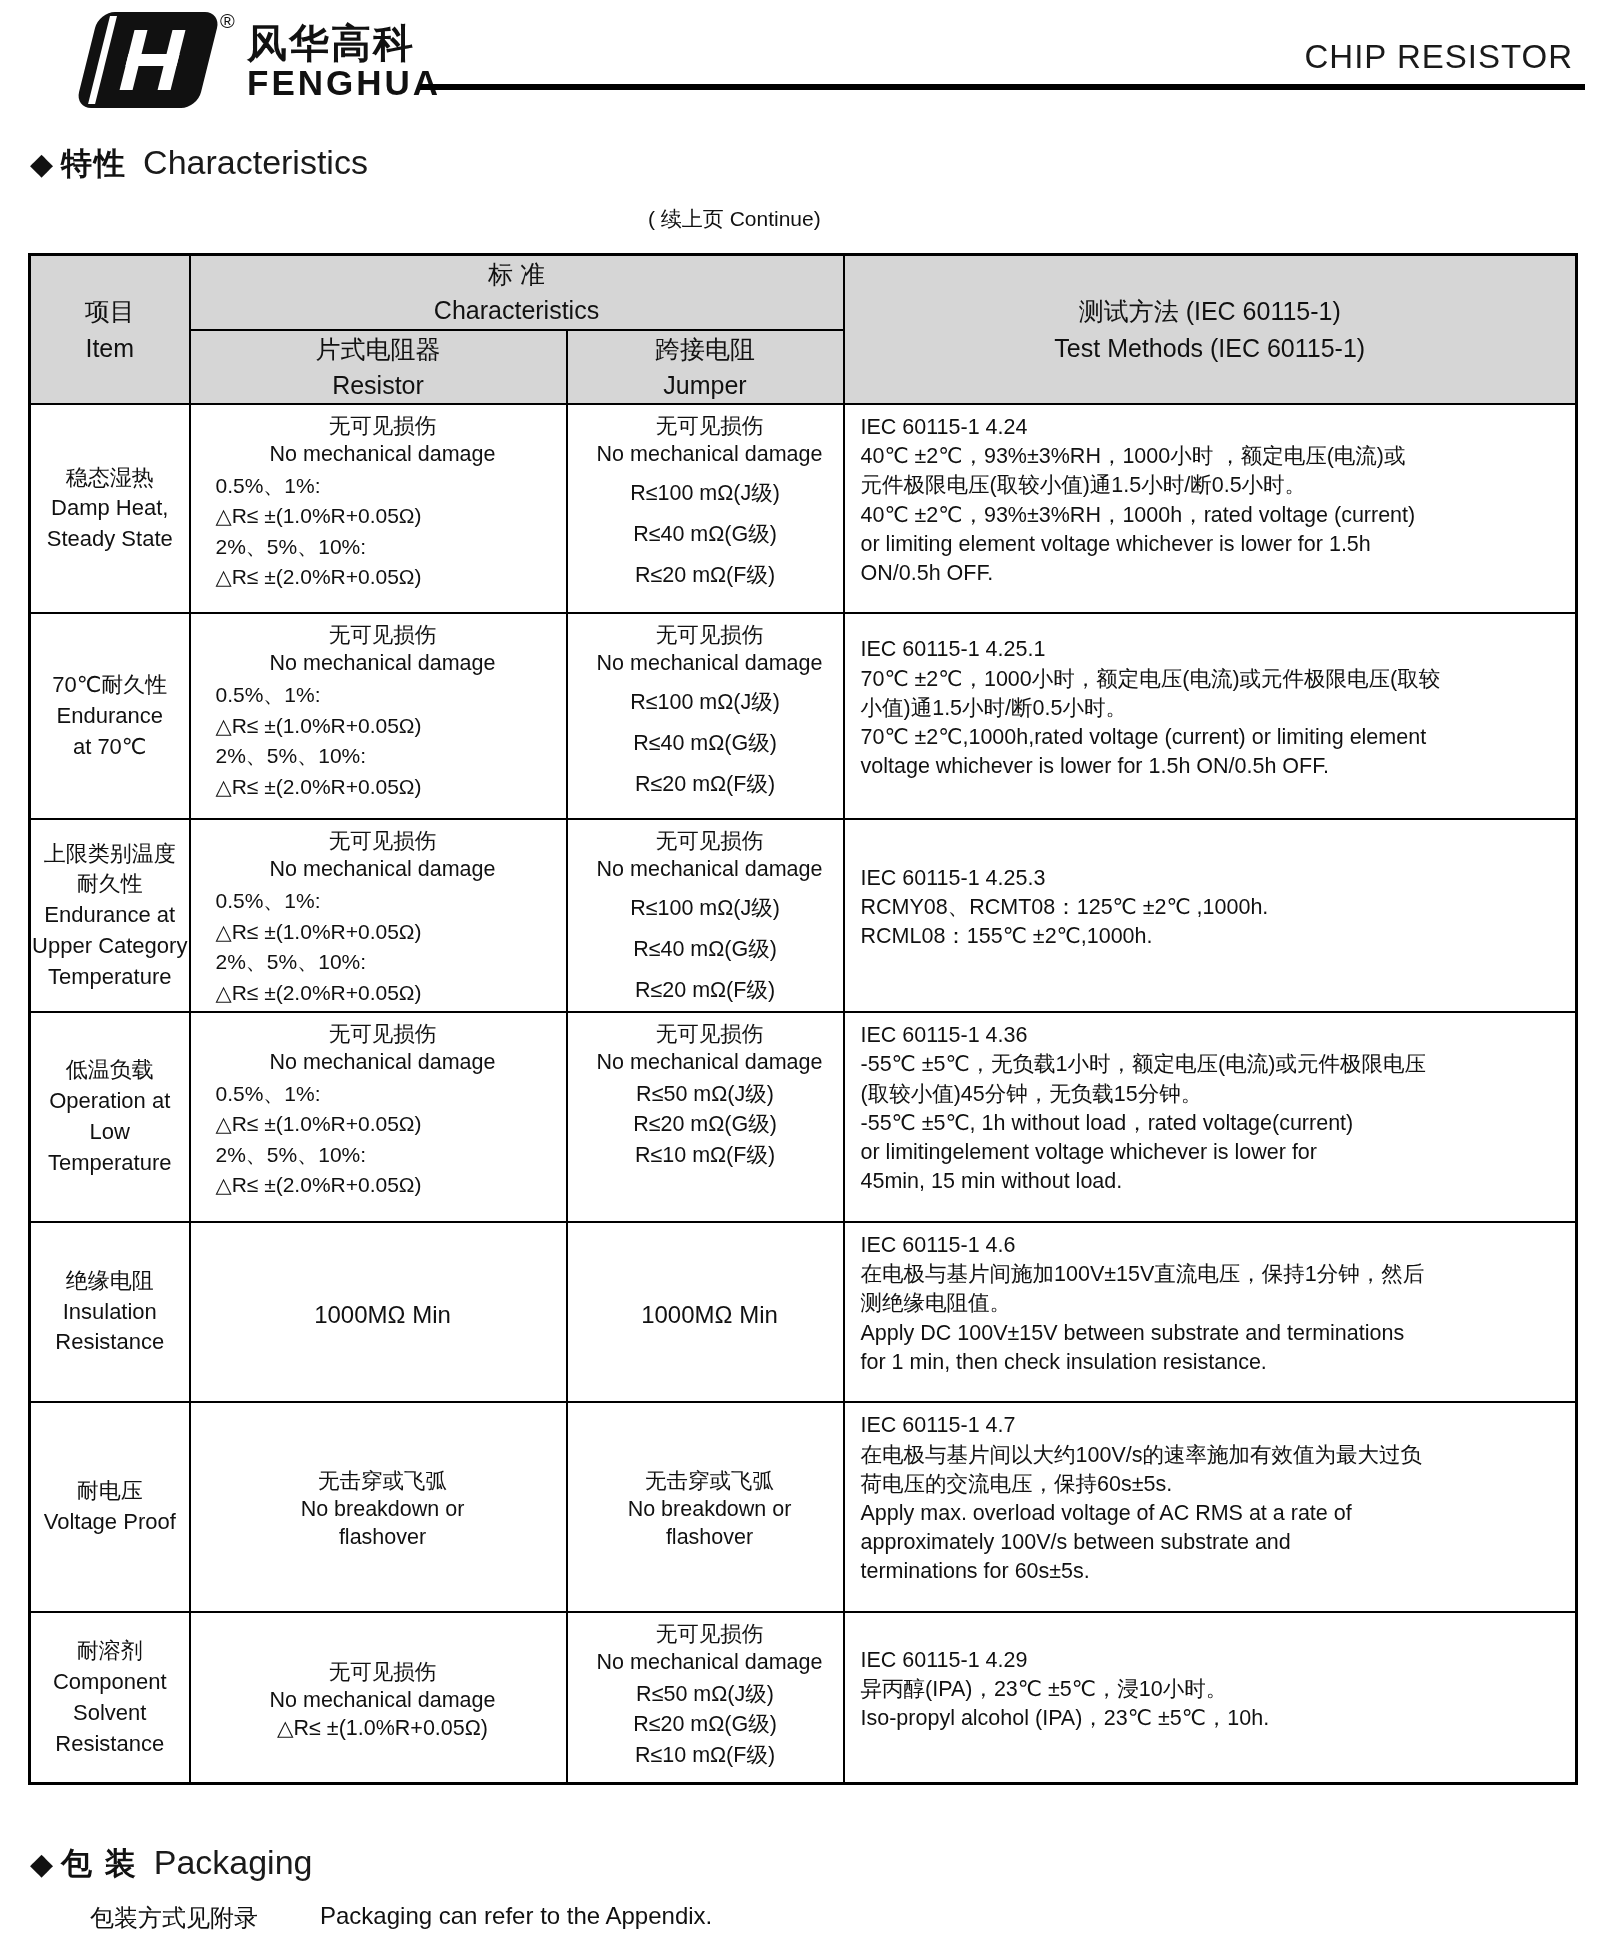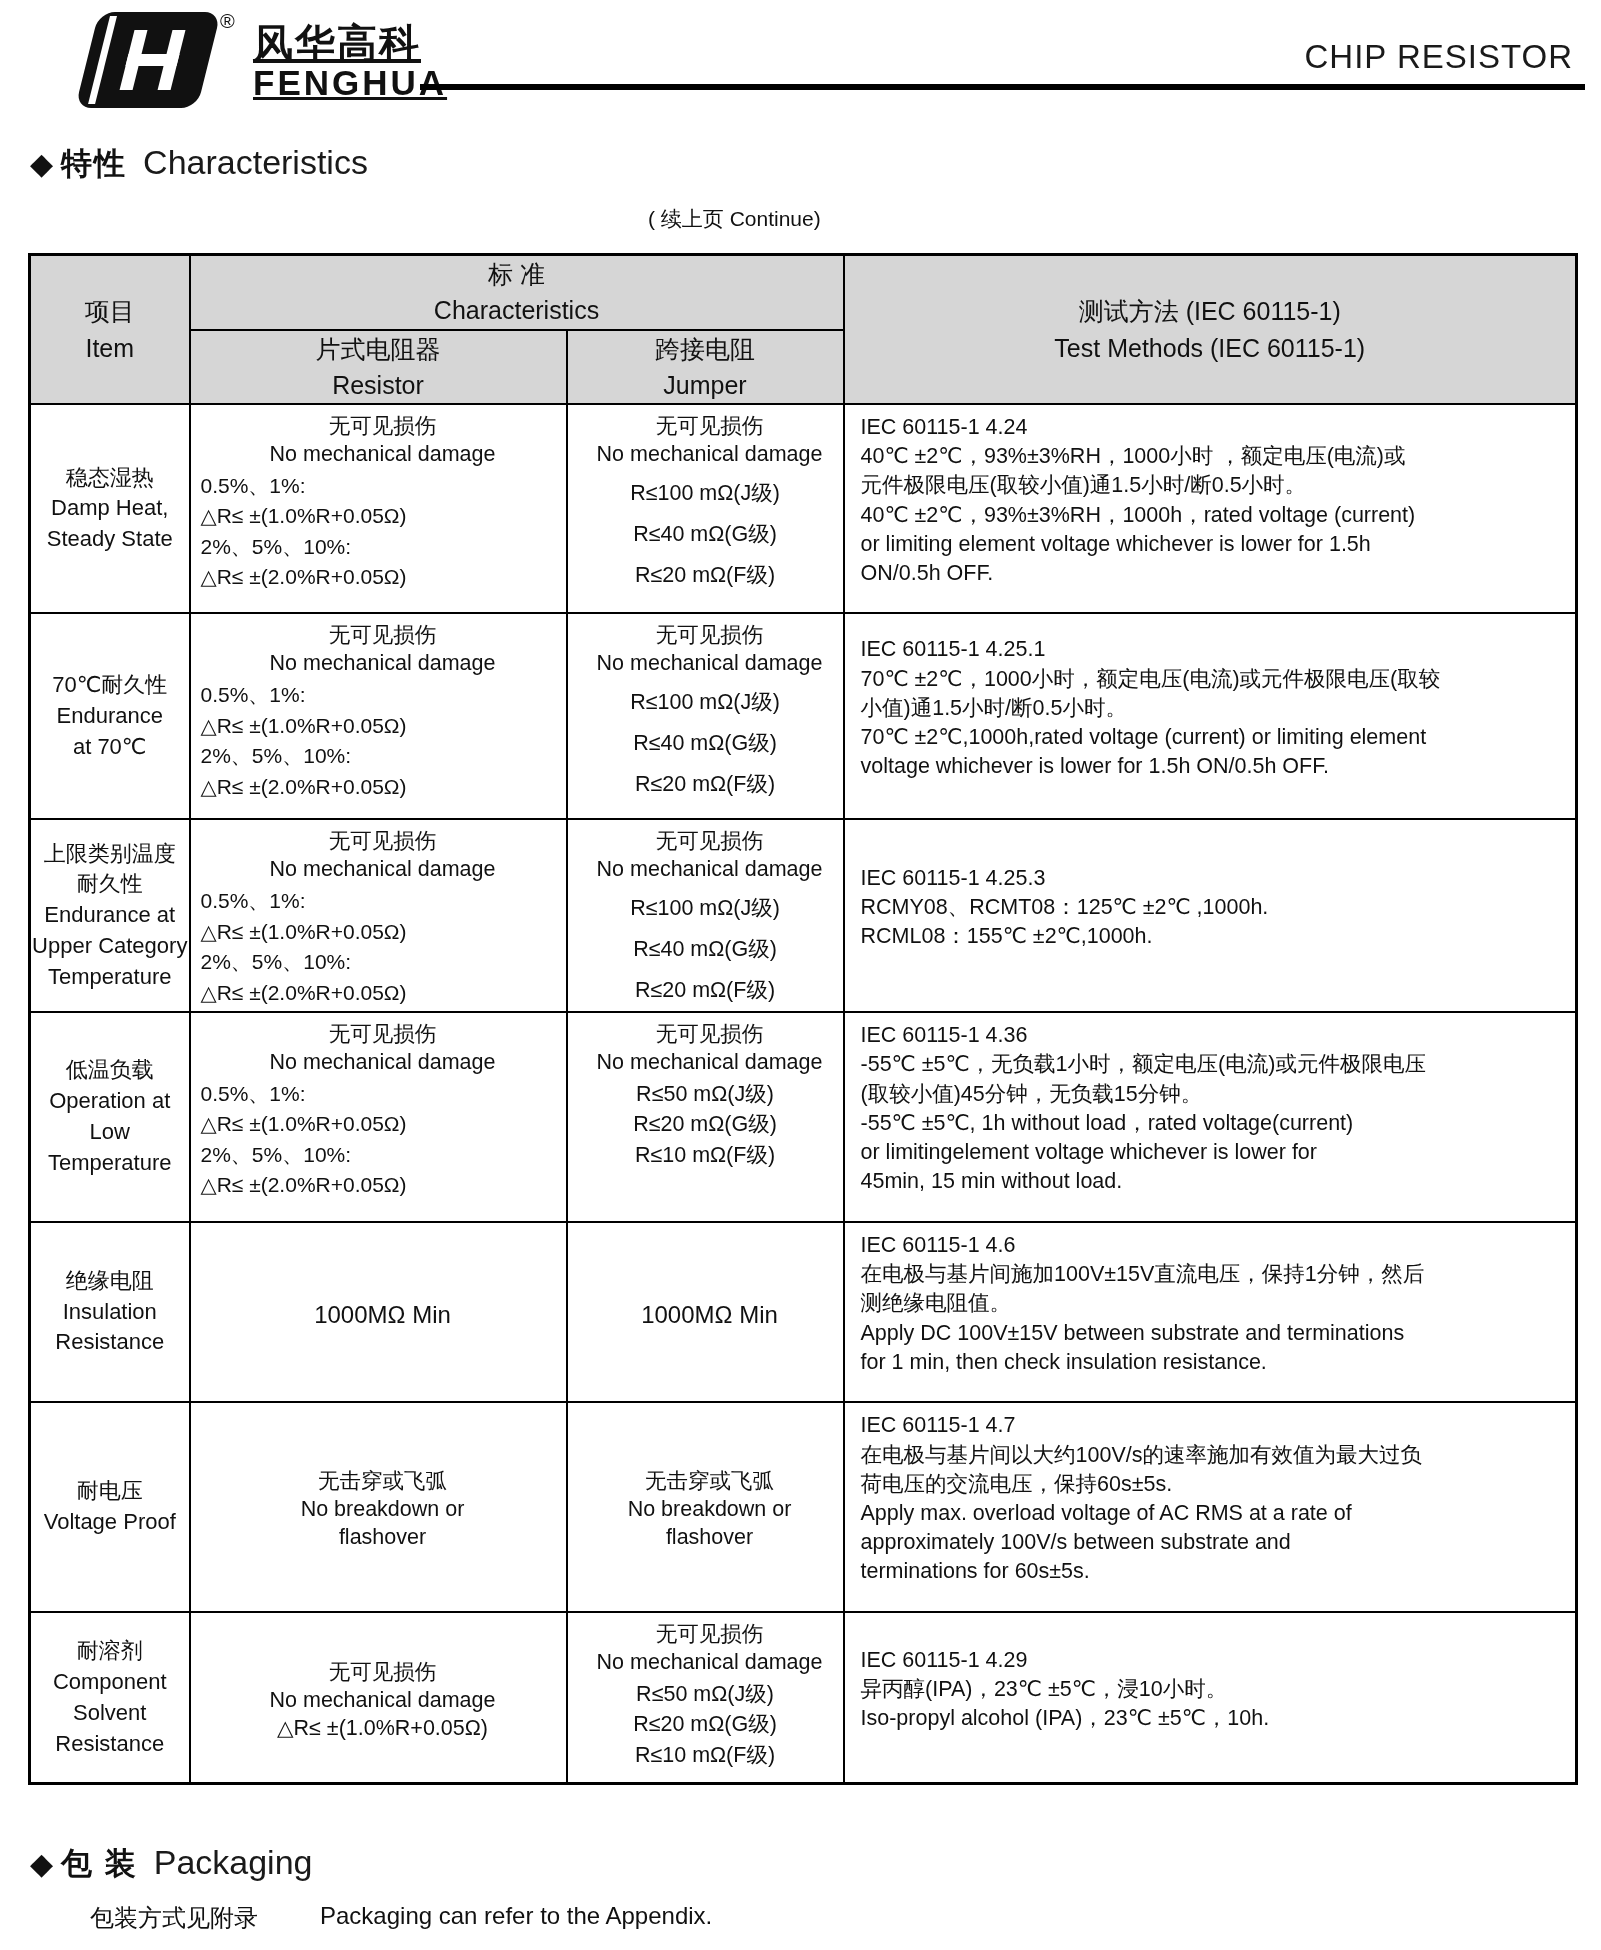--- a/index.html
+++ b/index.html
@@ -8,21 +8,21 @@
     width:1601px; height:1950px; position:relative; overflow:hidden;
     font-family:"Liberation Sans","DejaVu Sans",sans-serif;
     color:#111;
   }
   .pre { white-space:pre-line; }
 
   
   .page-header { position:absolute; left:0; top:0; width:1601px; height:110px; }
   .brand { position:absolute; left:62px; top:8px; display:flex; align-items:flex-start; }
   .brand-mark { width:185px; height:104px; }
-  .brand-text { margin-left:6px; padding-top:14px;text-decoration:underline; }
+  .brand-text { padding-top:14px; }
   .brand-cn { font-size:40px; font-weight:bold; letter-spacing:2px; line-height:1.05; }
   .brand-en { font-size:35px; font-weight:bold; letter-spacing:3px; line-height:1.1; }
   .doc-title { position:absolute; right:28px; top:38px; font-size:33px; letter-spacing:1px; color:#1a1a1a; }
   .header-rule { position:absolute; left:420px; top:84px; width:1165px; height:6px; background:#000; }
 
   
   .sec-head { position:absolute; display:flex; align-items:baseline; }
   .sec-bullet { font-size:30px; margin-right:8px; }
   .sec-cn { font-size:31px; font-weight:bold; letter-spacing:2px; margin-right:16px; }
   .sec-en { font-size:34px; color:#1a1a1a; }
@@ -36,21 +36,21 @@
   }
   table.chars th, table.chars td { border:2px solid #000; }
   th {
     background:#d6d6d6; font-weight:normal; font-size:25px;
     text-align:center; vertical-align:middle; line-height:1.45;
   }
   td { background:#fff; vertical-align:middle; }
   td.item { text-align:center; font-size:22px; line-height:1.4; }
   td.spec { vertical-align:top; padding-top:8px; }
   .spec-head { text-align:center; font-size:21.5px; line-height:1.3;margin-left:9px; }
-  .spec-vals { text-align:left; font-size:21px; line-height:1.45; padding:2px 4px 0 10px; }
+  .spec-vals { text-align:left; font-size:21px; line-height:1.45; padding:2px 4px 0 25px; }
   .jump-vals { text-align:center; font-size:21.5px; line-height:1.9; padding-top:4px; }
   .jump-vals.tight { line-height:1.42; padding-top:2px; }
   td.spec.centered { vertical-align:middle; padding-top:6px; }
   .big { font-size:24px; }
   td.test { text-align:left; font-size:21.5px; line-height:1.36; padding:8px 8px 24px 16px; }
 
   
   .pack-note { position:absolute; left:66px; top:1902px; font-size:24px; display:flex;margin-left:24px; }
   .pack-note .en { margin-left:62px; }
 </style>

